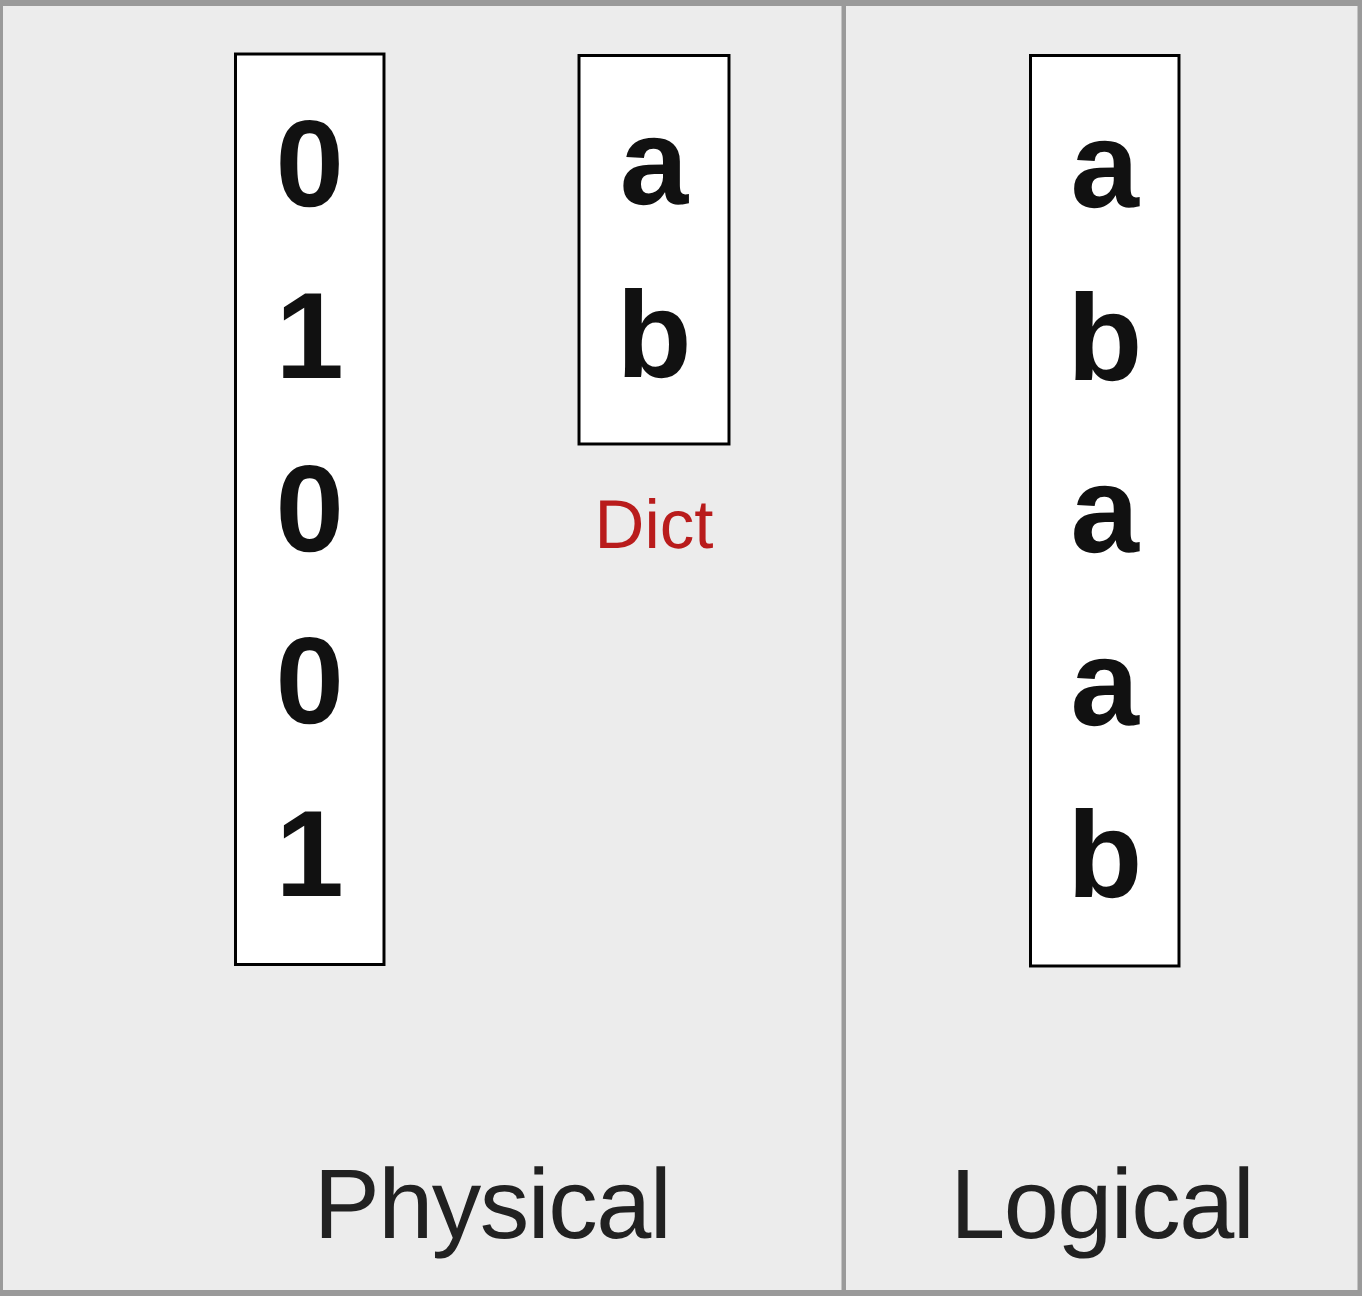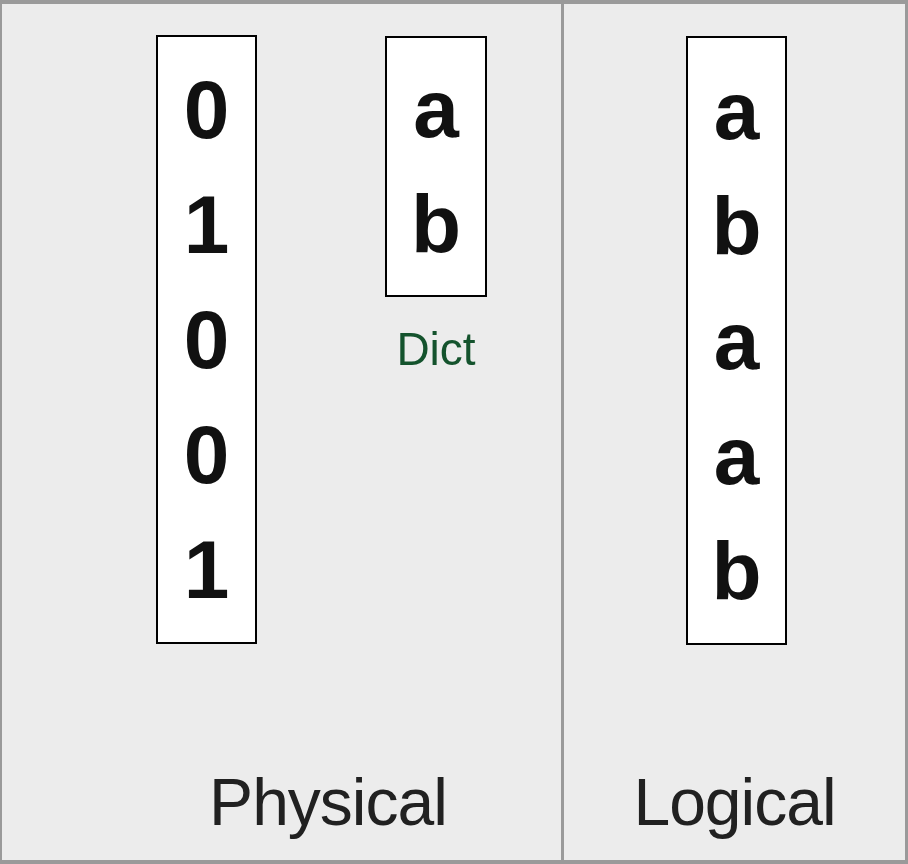--- a/index.html
+++ b/index.html
@@ -48,21 +48,21 @@
   }
   .sv-box      { left: 154px; top: 31px;  width: 101px; height: 609px; }
   .dict-box    { left: 383px; top: 32px;  width: 102px; height: 261px; }
   .logical-box { left: 684px; top: 32px;  width: 101px; height: 609px; }
   .caption {
     position: absolute;
     text-align: center;
     font-size: 46px;
     font-weight: 400;
     line-height: 1.2;
-    color: #14532d;
+    color: #b91c1c;
     letter-spacing: 0;
   }
   .dict-label { left: 383px; top: 318px; width: 102px; }
   .sv-label   { left: 5px;   top: 651px; width: 400px; }
   .panel-title {
     position: absolute;
     text-align: center;
     font-size: 66px;
     font-weight: 400;
     line-height: 1.2;

